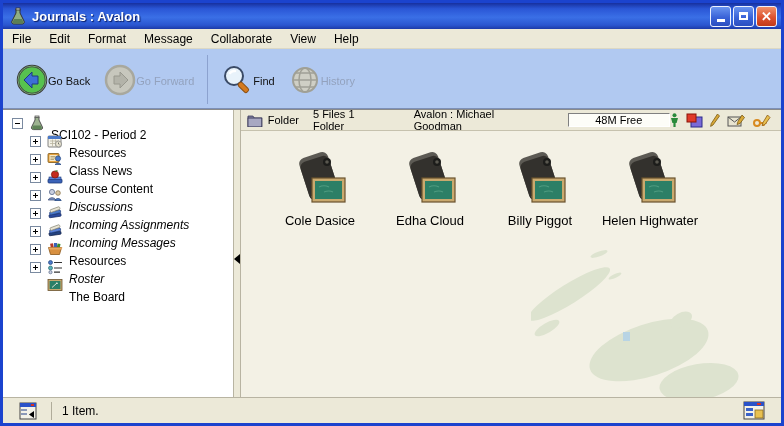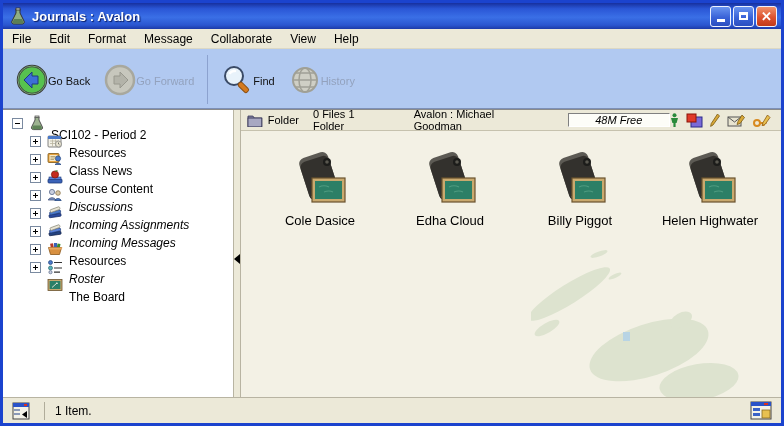--- a/index.html
+++ b/index.html
@@ -57,34 +57,34 @@
   
   .main-panel{flex:1;display:flex;flex-direction:column;min-width:0;}
   .main-header{height:21px;flex:0 0 21px;background:#ece9d8;display:flex;align-items:center;
     font-size:11px;color:#000;padding:0 6px;border-bottom:1px solid #c6c2ae;}
   .mh-ficon{width:16px;height:13px;margin-right:5px;}
   .mh-label{margin-right:14px;}
   .mh-counts{margin-right:26px;}
   .mh-owner{margin-right:24px;}
   .free-box{width:104px;height:14px;background:#fdfdf8;border:1px solid;
     border-color:#808080 #fff #fff #808080;display:flex;align-items:flex-start;justify-content:center;
-    font-size:11px;font-style:italic;}
+    font-size:11px;}
   .mh-icons{margin-left:auto;display:flex;align-items:center;gap:7px;padding-right:2px;}
   .mh-icons svg{display:block;}
 
   .icon-area{flex:1;background:#f3f1e5;position:relative;overflow:hidden;}
   .watermark{position:absolute;right:0;bottom:0;pointer-events:none;}
-  .journal-row{display:flex;padding:20px 0 0 24px;position:relative;gap:20px;}
+  .journal-row{display:flex;padding:20px 0 0 24px;position:relative;}
   .journal-item{width:110px;display:flex;flex-direction:column;align-items:center;cursor:default;}
   .journal-item .jicon{width:54px;height:58px;}
   .journal-item .jname{font-size:13px;color:#000;margin-top:4px;white-space:nowrap;}
 
   
   .statusbar{height:26px;flex:0 0 26px;background:#ece9d8;display:flex;align-items:center;
-    border-top:1px solid #b8b4a2;font-size:12px;color:#000;padding:0 9px;}
+    border-top:1px solid #b8b4a2;font-size:12px;color:#000;padding:0 16px;}
   .sb-sep{width:1px;height:18px;background:#b0ac9a;margin:0 10px 0 12px;}
   .sb-right{margin-left:auto;}
 </style>
 </head>
 <body>
 
 <div class="window">
 
   <div class="titlebar">
     <svg class="title-icon" viewBox="0 0 18 18">
@@ -286,21 +286,21 @@
       <div class="collapse-arrow"></div>
     </div>
 
     <div class="main-panel">
       <div class="main-header">
         <svg class="mh-ficon" viewBox="0 0 16 13">
           <path d="M1 2 h5 l1.5 2 H15 v9 H1 z" fill="#8a8aa8" stroke="#3a3a5a" stroke-width=".9"></path>
           <rect x="1" y="4" width="14" height="9" fill="#a8a8c2" stroke="#3a3a5a" stroke-width=".9"></rect>
         </svg>
         <span class="mh-label">Folder</span>
-        <span class="mh-counts">0 Files 1 Folder</span>
+        <span class="mh-counts">5 Files 1 Folder</span>
         <span class="mh-owner">Avalon : Michael Goodman</span>
         <div class="free-box">
           <span>48M Free</span>
         </div>
         <div class="mh-icons">
           <svg width="9" height="15" viewBox="0 0 9 15">
             <circle cx="4.5" cy="2.3" r="2" fill="#2a8a3a"></circle>
             <path d="M1 5 h7 l-1.4 5 h-1 v4 h-2.2 v-4 h-1 z" fill="#2a8a3a"></path>
           </svg>
           <svg width="17" height="15" viewBox="0 0 17 15">

